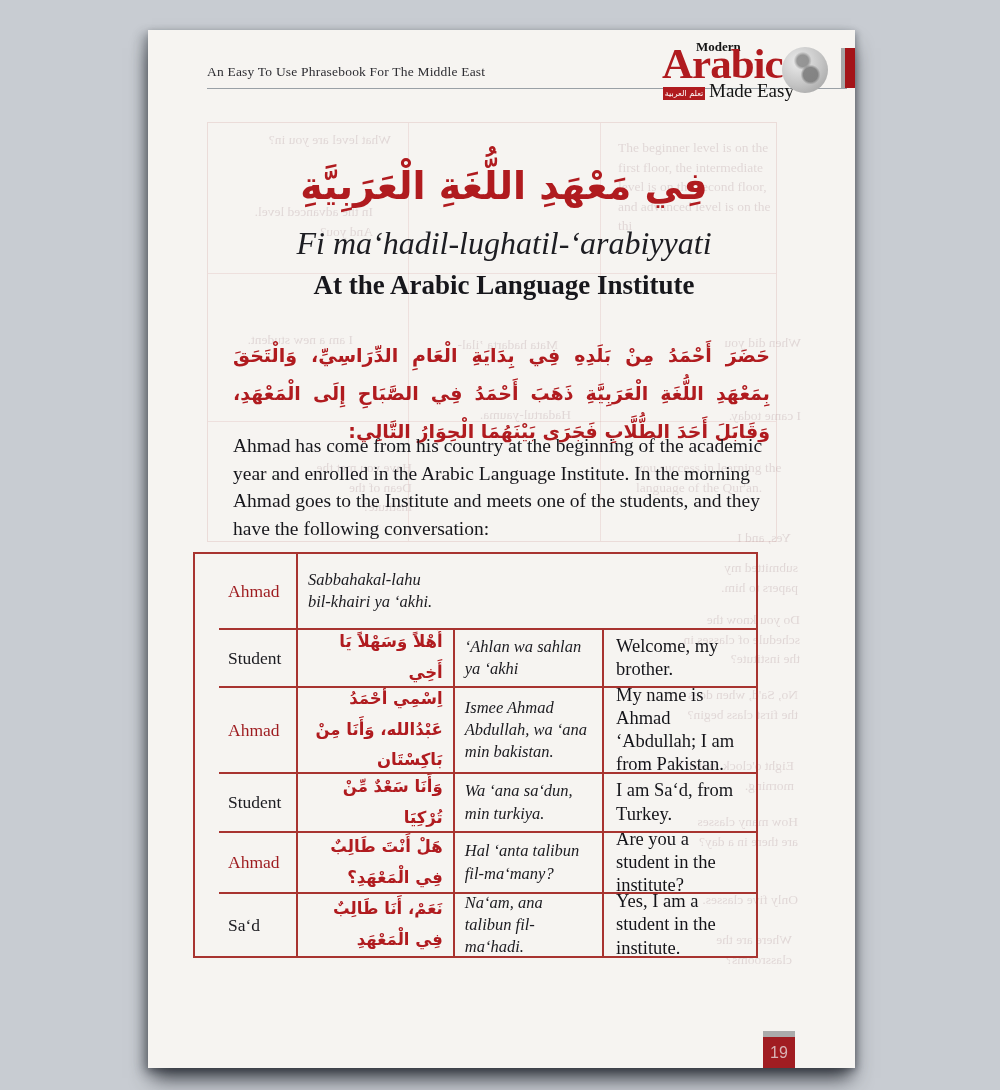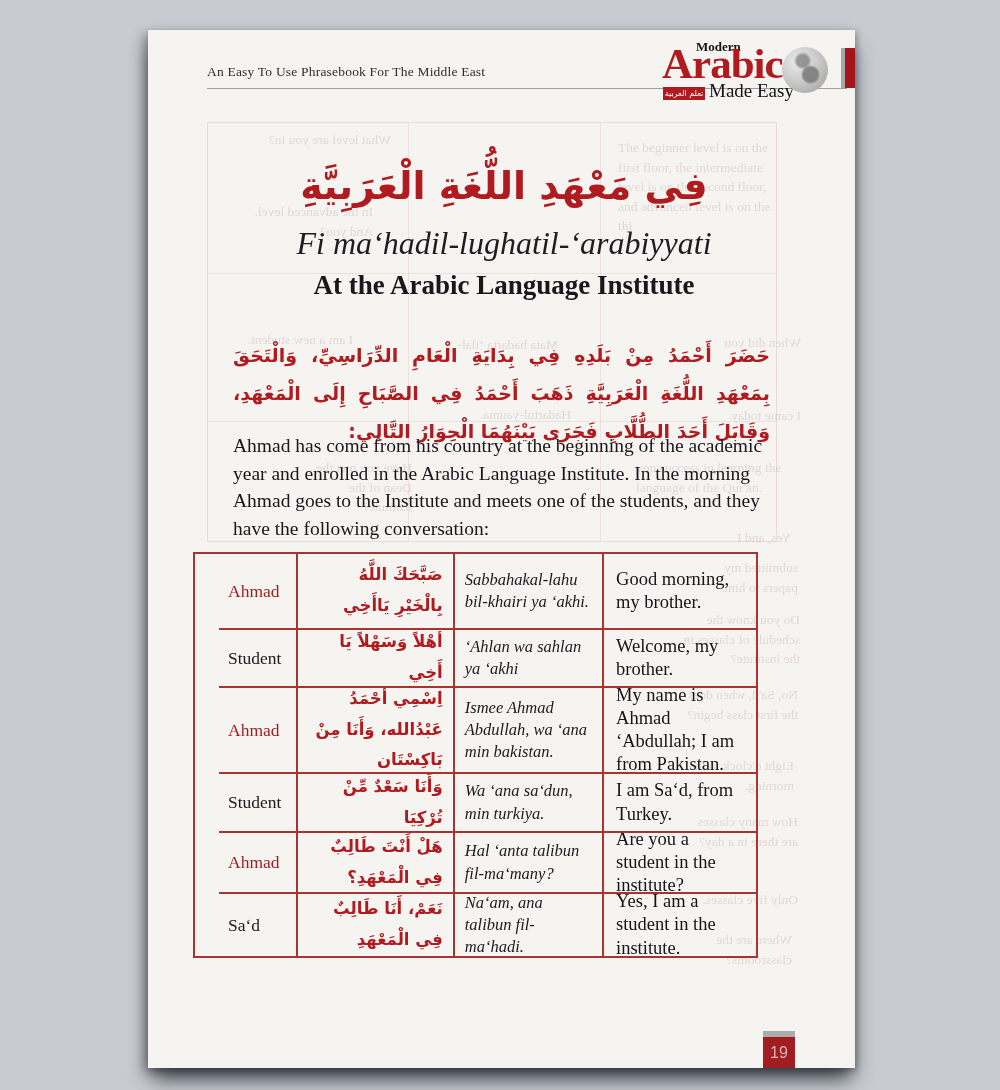--- a/index.html
+++ b/index.html
@@ -132,23 +132,21 @@
     <div class="title-translit">Fi ma‘hadil-lughatil-‘arabiyyati</div>
     <div class="title-en">At the Arabic Language Institute</div>
   </div>
 
   <div class="intro-ar">حَضَرَ أَحْمَدُ مِنْ بَلَدِهِ فِي بِدَايَةِ الْعَامِ الدِّرَاسِيِّ، وَالْتَحَقَ بِمَعْهَدِ اللُّغَةِ الْعَرَبِيَّةِ ذَهَبَ أَحْمَدُ فِي الصَّبَاحِ إِلَى الْمَعْهَدِ، وَقَابَلَ أَحَدَ الطُّلَّابِ فَجَرَى بَيْنَهُمَا الْحِوَارُ التَّالِي:</div>
   <div class="intro-en">Ahmad has come from his country at the beginning of the academic year and enrolled in the Arabic Language Institute. In the morning Ahmad goes to the Institute and meets one of the students, and they have the following conversation:</div>
 
   <div class="conv" id="conv-table">
       <div class="conv-row">
         <div class="cell c-speaker red">Ahmad</div>
-        <div class="cell c-ar">صَبَّحَكَ اللَّهُ بِالْخَيْرِ يَاأَخِي</div>
         <div class="cell c-tr">Sabbahakal-lahu bil-khairi ya ‘akhi.</div>
-        <div class="cell c-en">Good morning, my brother.</div>
       </div>
       <div class="conv-row">
         <div class="cell c-speaker">Student</div>
         <div class="cell c-ar">أَهْلاً وَسَهْلاً يَا أَخِي</div>
         <div class="cell c-tr">‘Ahlan wa sahlan ya ‘akhi</div>
         <div class="cell c-en">Welcome, my brother.</div>
       </div>
       <div class="conv-row">
         <div class="cell c-speaker red">Ahmad</div>
         <div class="cell c-ar">اِسْمِي أَحْمَدُ عَبْدُالله، وَأَنَا مِنْ بَاكِسْتَان</div>

